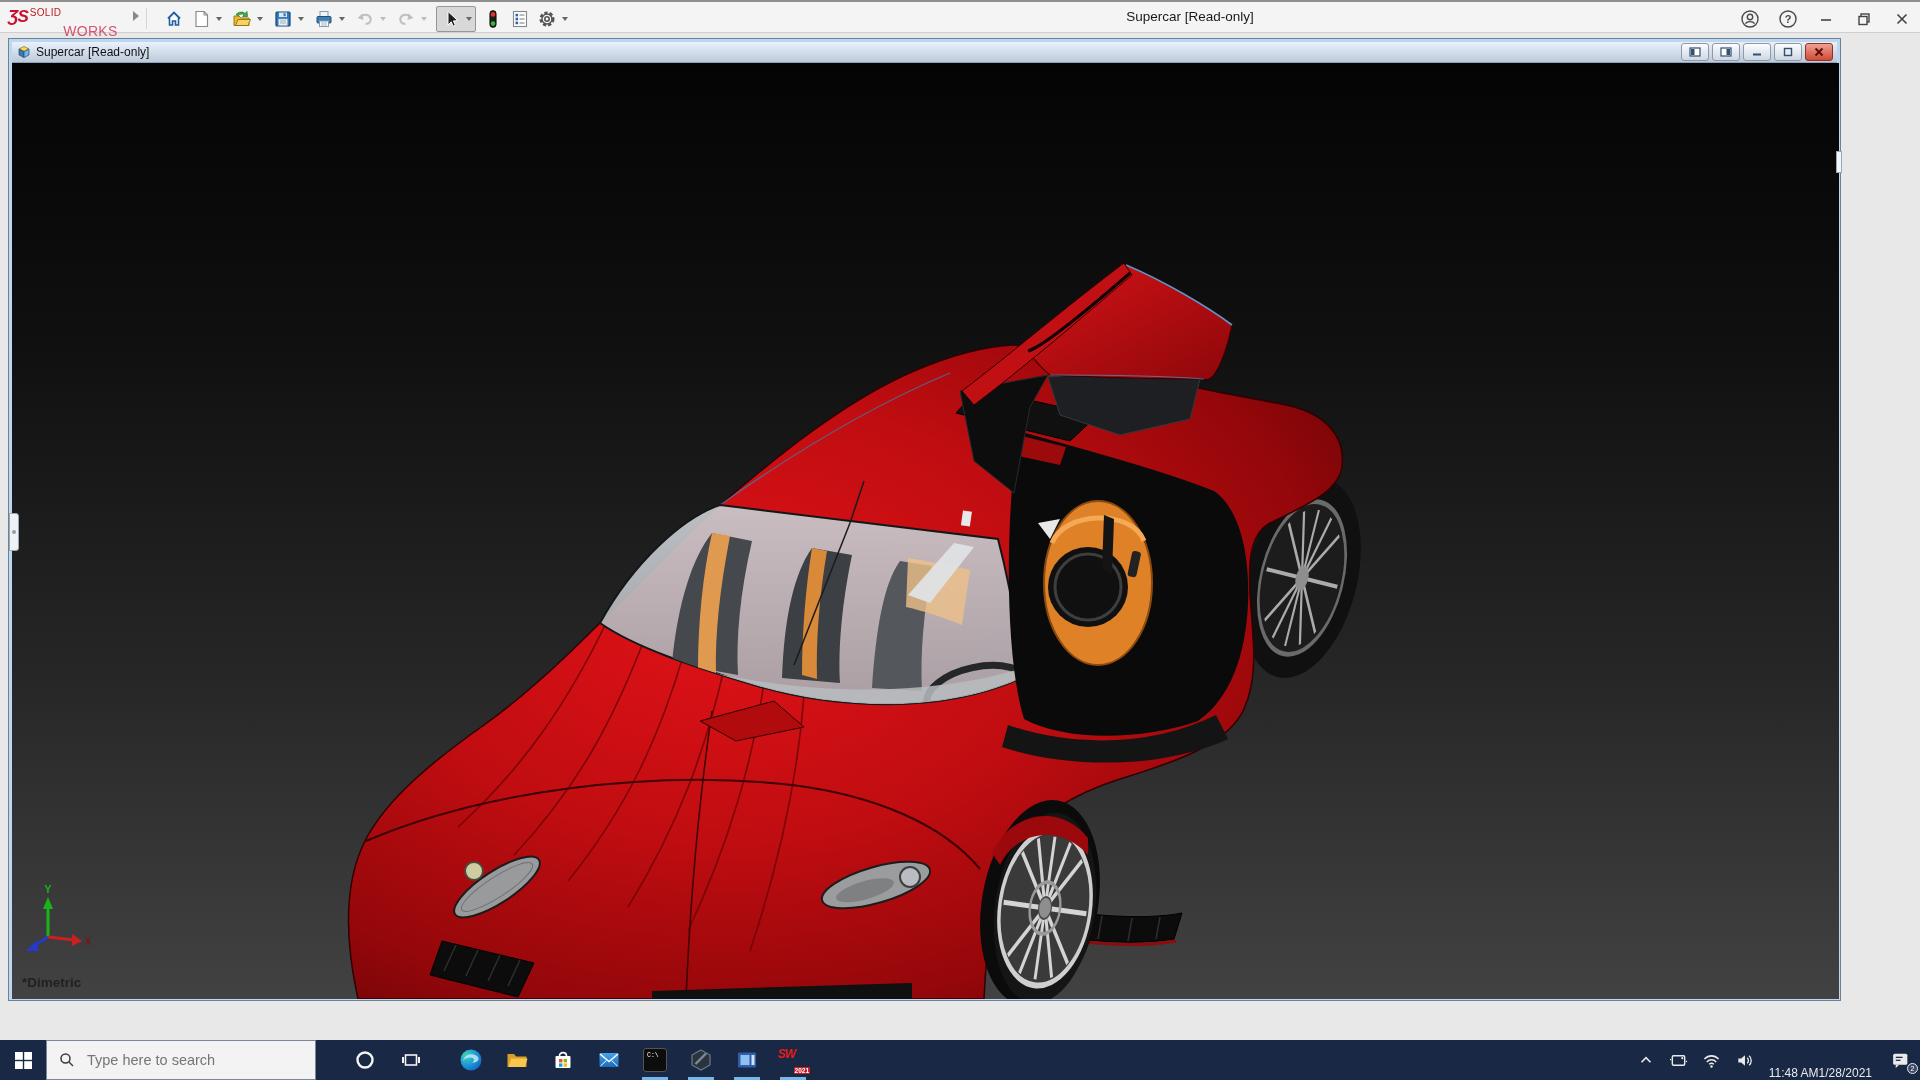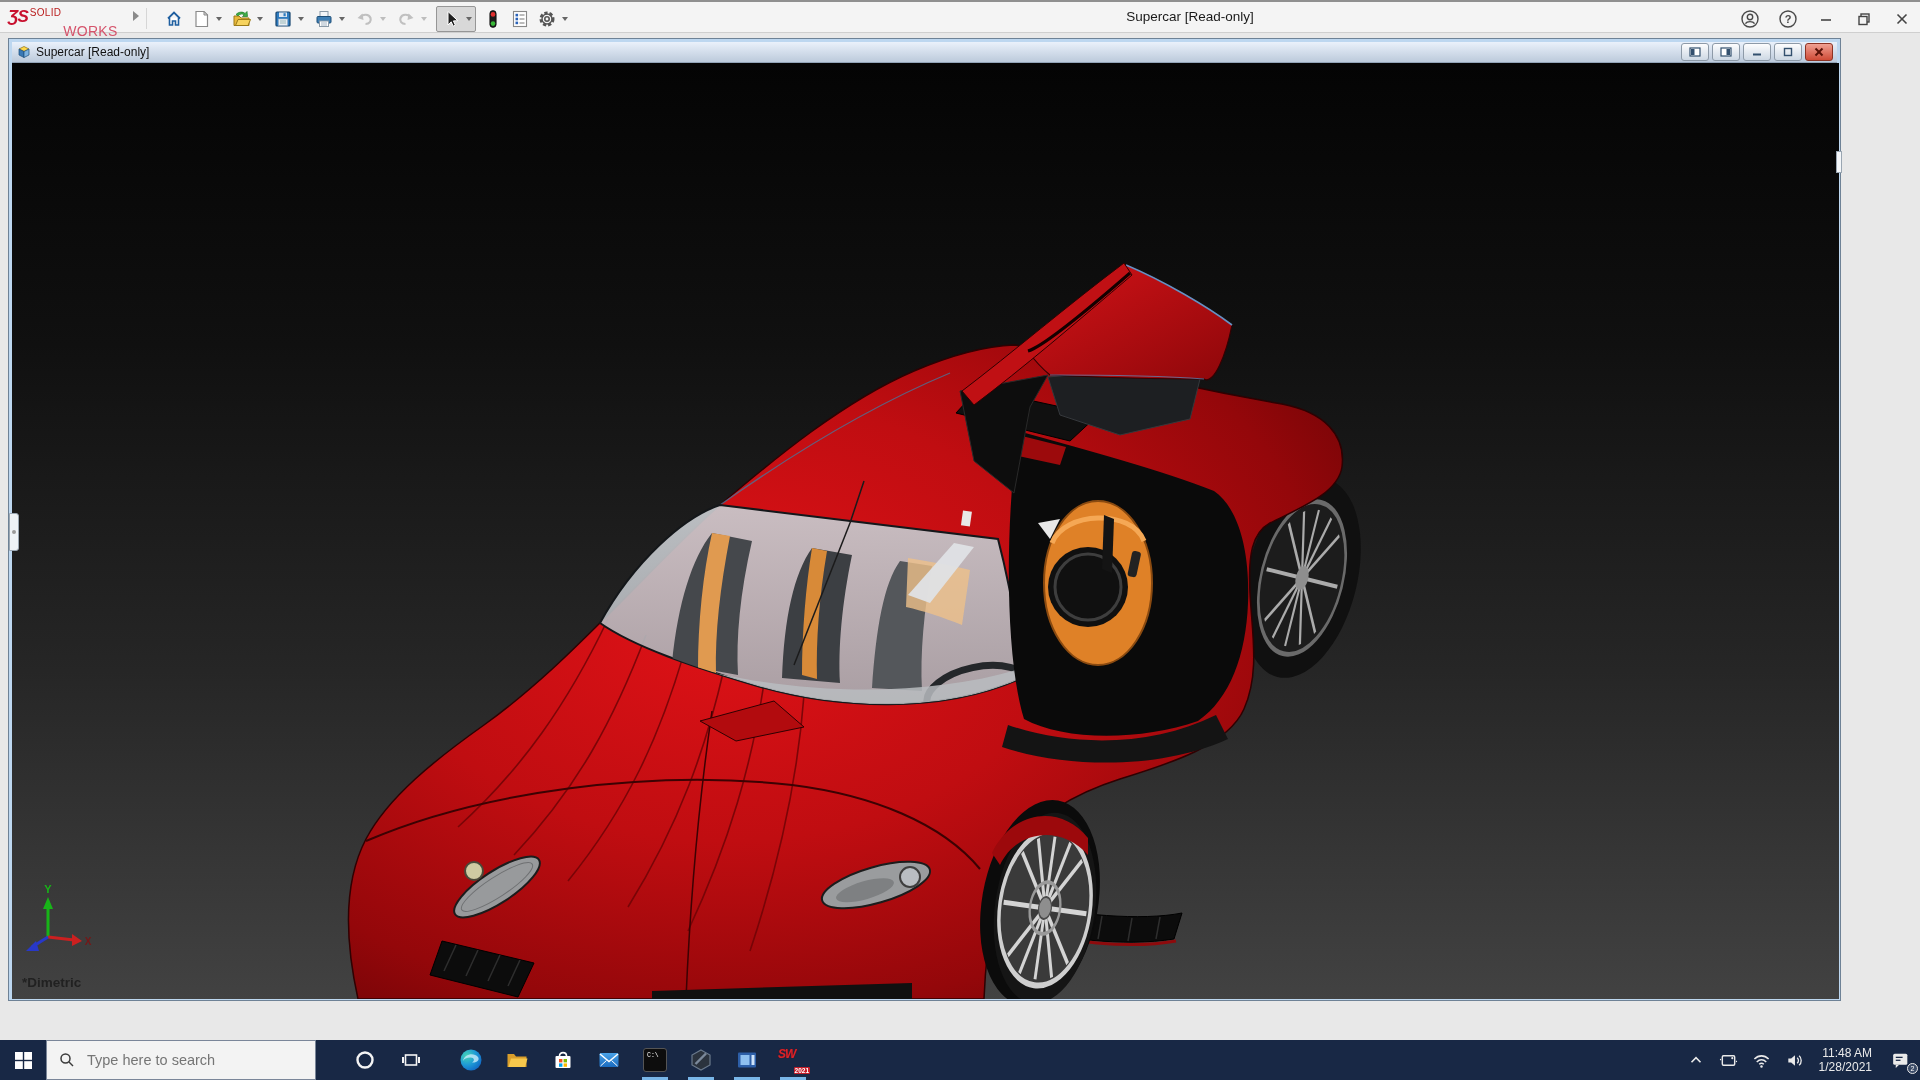--- a/index.html
+++ b/index.html
@@ -567,21 +567,21 @@
         <circle cx="10" cy="16.2" r="1.3" fill="#eaeaea"></circle>
       </svg>
     </div>
     <div class="trbtn">
       <svg width="19" height="19" viewBox="0 0 20 20">
         <path d="M3.5,8 v4 h3 l4,3.5 v-11 L6.5,8 Z" fill="#eaeaea"></path>
         <path d="M12.8,7 C14.6,8.5 14.6,11.5 12.8,13" fill="none" stroke="#eaeaea" stroke-width="1.4"></path>
         <path d="M14.8,5 C17.8,7 17.8,13 14.8,15" fill="none" stroke="#eaeaea" stroke-width="1.4"></path>
       </svg>
     </div>
-    <div id="clock" class="trbtn" style="flex-direction:column;align-items:flex-end;justify-content:center;">
+    <div id="clock" class="trbtn" style="flex-direction:row;align-items:flex-end;justify-content:center;">
       <div>11:48 AM</div>
       <div>1/28/2021</div>
     </div>
     <div class="trbtn" style="width:40px">
       <svg width="21" height="21" viewBox="0 0 20 20">
         <rect x="3" y="3.5" width="13.5" height="10.5" rx="1.5" fill="#eaeaea"></rect>
         <path d="M5.5,14 v3.2 l3.2,-3.2 Z" fill="#eaeaea"></path>
         <line x1="5.5" y1="7" x2="12" y2="7" stroke="#182845" stroke-width="1.2"></line>
         <line x1="5.5" y1="9.8" x2="10" y2="9.8" stroke="#182845" stroke-width="1.2"></line>
       </svg>

